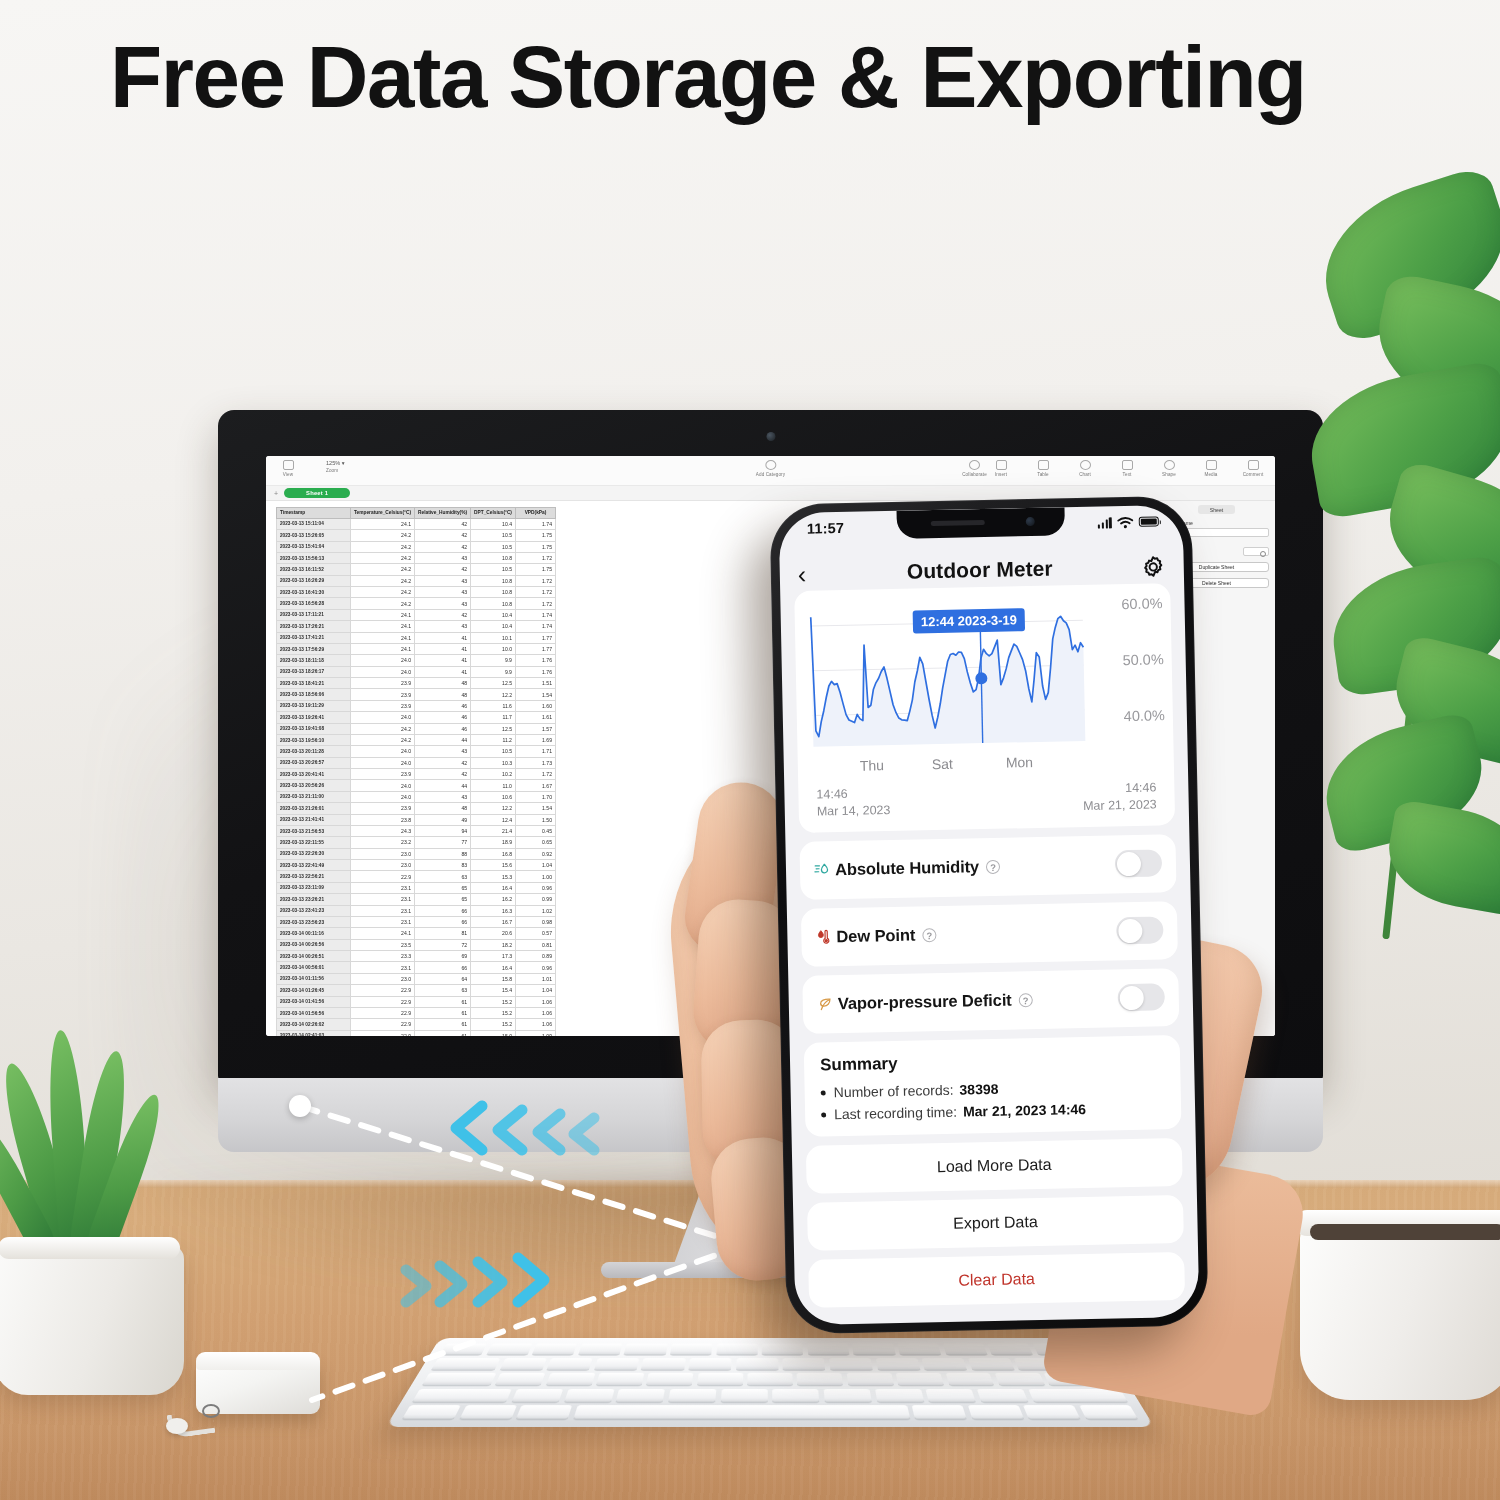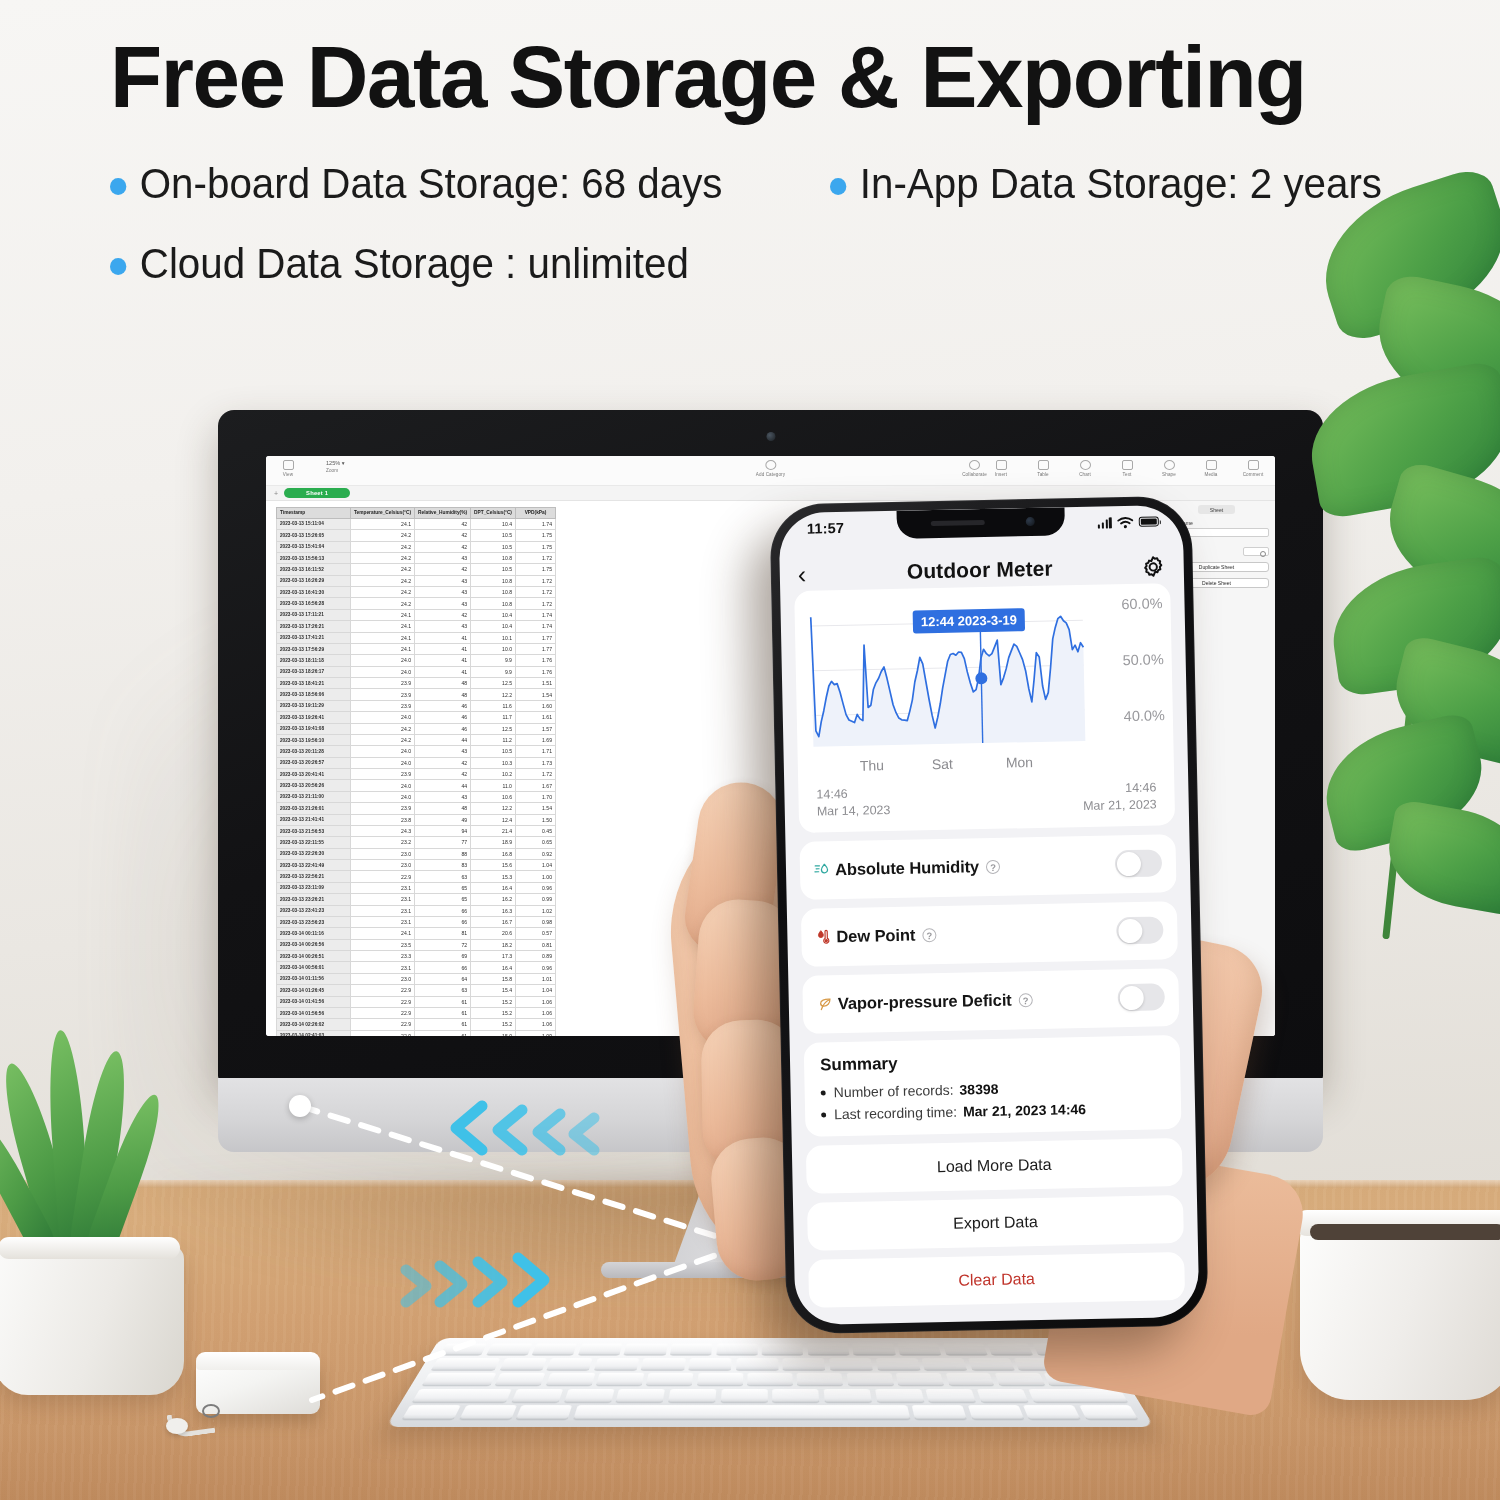--- a/index.html
+++ b/index.html
@@ -355,36 +355,20 @@
   <div class="mleaf" style="left:20px; top:196px; width:200px; height:128px; border-radius:55% 14% 55% 14%; transform:rotate(-10deg);"></div>
   <div class="mleaf" style="left:96px; top:300px; width:168px; height:116px; border-radius:16% 58% 16% 58%; transform:rotate(16deg);"></div>
   <div class="mleaf" style="left:42px; top:386px; width:178px; height:120px; border-radius:58% 16% 58% 16%; transform:rotate(-8deg);"></div>
   <div class="mleaf" style="left:104px; top:470px; width:150px; height:104px; border-radius:16% 56% 16% 56%; transform:rotate(14deg);"></div>
   <div class="mleaf" style="left:34px; top:548px; width:160px; height:110px; border-radius:56% 16% 56% 16%; transform:rotate(-14deg);"></div>
   <div class="mleaf" style="left:98px; top:630px; width:140px; height:96px; border-radius:16% 54% 16% 54%; transform:rotate(10deg);"></div>
 </div>
 
 <div id="headline-block">
   <div id="page-title">Free Data Storage &amp; Exporting</div>
-  <div class="bullets">
-    <div class="bullet-row">
-      <div class="bullet b1">
-        <span class="dot"></span>
-        <span>On-board Data Storage: 68 days</span>
-      </div>
-      <div class="bullet b2">
-        <span class="dot"></span>
-        <span>In-App Data Storage: 2 years</span>
-      </div>
-    </div>
-    <div class="bullet b3">
-      <span class="dot"></span>
-      <span>Cloud Data Storage : unlimited</span>
-    </div>
-  </div>
 </div>
 
 <div id="monitor">
   <div class="mon-bezel">
     <div class="mon-cam"></div>
   </div>
   <div class="mon-screen">
 
     <div class="nm-toolbar">
       <div class="tb-group">

